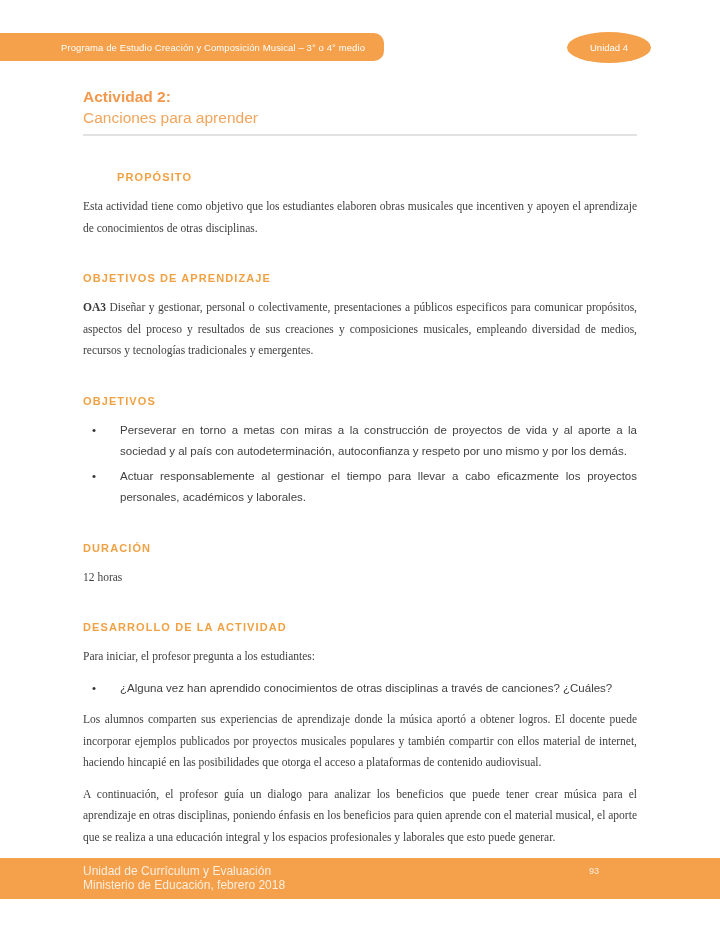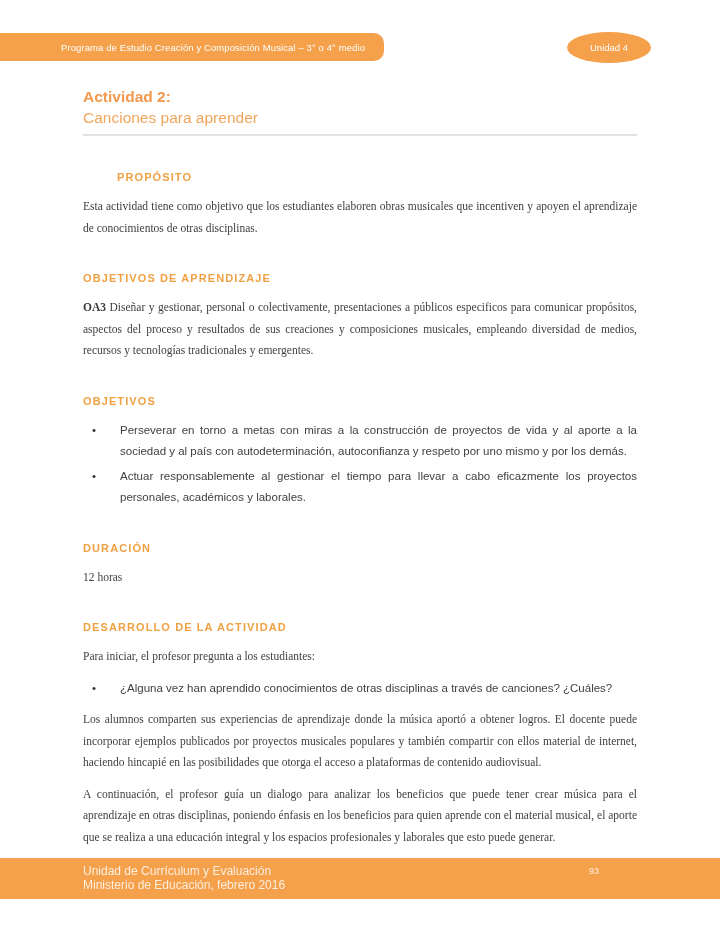--- a/index.html
+++ b/index.html
@@ -144,18 +144,18 @@
       <p>Los alumnos comparten sus experiencias de aprendizaje donde la música aportó a obtener logros. El docente puede incorporar ejemplos publicados por proyectos musicales populares y también compartir con ellos material de internet, haciendo hincapié en las posibilidades que otorga el acceso a plataformas de contenido audiovisual.</p>
       <p>A continuación, el profesor guía un dialogo para analizar los beneficios que puede tener crear música para el aprendizaje en otras disciplinas, poniendo énfasis en los beneficios para quien aprende con el material musical, el aporte que se realiza a una educación integral y los espacios profesionales y laborales que esto puede generar.</p>
       <p>El docente les propone el desafio de crear una obra musical basada en algún contenido de otras áreas del curriculum. Para esto, el curso se organiza en grupos de acuerdo a sus intereses y afinidades con disciplinas</p>
     </div>
 
   </div>
 
   <div class="footer">
     <div class="footer-left">
       <div>Unidad de Currículum y Evaluación</div>
-      <div>Ministerio de Educación, febrero 2016</div>
+      <div>Ministerio de Educación, febrero 2018</div>
     </div>
     <div class="page-number">93</div>
   </div>
 
 </div>
 
 </body></html>

